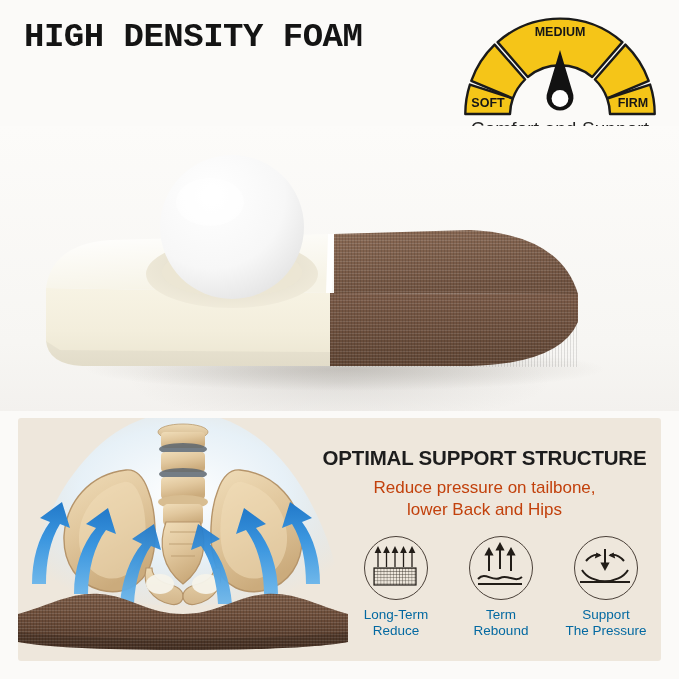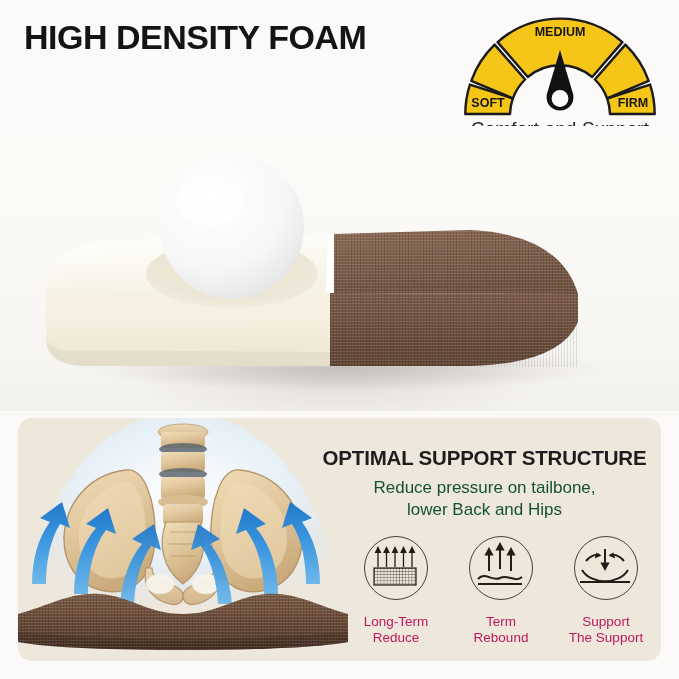--- a/index.html
+++ b/index.html
@@ -16,21 +16,21 @@
     background: #fbfaf8;
     overflow: hidden;
   }
 
   
   .headline {
     position: absolute;
     left: 24px;
     top: 18px;
     width: 430px;
-    font-family: Liberation Sans, sans-serif;
+    font-family: Liberation Mono, monospace;
     font-weight: bold;
     font-size: 34px;
     line-height: 1.16;
     letter-spacing: -0.5px;
     color: #141414;
     text-transform: uppercase;
   }
   .headline .hl-line { display: block; white-space: nowrap; }
 
   
@@ -76,21 +76,21 @@
   .hero svg { position: absolute; left: 0; top: 0; }
 
   
   .panel {
     position: absolute;
     left: 18px;
     top: 418px;
     width: 643px;
     height: 243px;
     background: #eee7dc;
-    border-radius: 14px;
+    border-radius: 3px;
     overflow: hidden;
   }
   .panel-illus {
     position: absolute;
     left: 0; top: 0;
     width: 330px; height: 243px;
   }
   .panel-text {
     position: absolute;
     left: 290px;
@@ -102,21 +102,21 @@
     font-size: 20.5px;
     font-weight: bold;
     color: #1d1d1d;
     letter-spacing: -0.2px;
     white-space: nowrap;
   }
   .panel-sub {
     margin-top: 7px;
     font-size: 17px;
     line-height: 1.28;
-    color: #14532d;
+    color: #c2410c;
   }
   .panel-sub span { display: block; }
 
   
   .features {
     position: absolute;
     left: 330px;
     top: 118px;
     width: 306px;
     display: flex;
@@ -129,24 +129,24 @@
   .feature-circle {
     width: 62px; height: 62px;
     margin: 0 auto;
     border: 1.4px solid #4a4038;
     border-radius: 50%;
     position: relative;
     overflow: hidden;
   }
   .feature-circle svg { display: block; }
   .feature-label {
-    margin-top: 14px;
+    margin-top: 7px;
     font-size: 13.5px;
     line-height: 1.22;
-    color: #be185d;
+    color: #0369a1;
   }
   .feature-label span { display: block; }
 </style>
 </head>
 <body>
 
 <div class="page">
 
   <div class="headline">
     <span class="hl-line">HIGH DENSITY FOAM</span>
@@ -405,20 +405,20 @@
 
             <path d="M 49 24 C 44 18 39 17 35 18" stroke="#221d18" stroke-width="2" fill="none"></path>
             <path d="M 33.5 18.5 L 40.2 21.6 L 38.6 15.4 Z" fill="#221d18"></path>
 
             <path d="M 7 33 C 16 48 44 48 53 33" stroke="#221d18" stroke-width="2" fill="none"></path>
             <path d="M 5 45 L 55 45" stroke="#221d18" stroke-width="2"></path>
           </svg>
         </div>
         <div class="feature-label">
           <span>Support</span>
-          <span>The Support</span>
+          <span>The Pressure</span>
         </div>
       </div>
 
     </div>
   </div>
 
 </div>
 
 </body></html>

